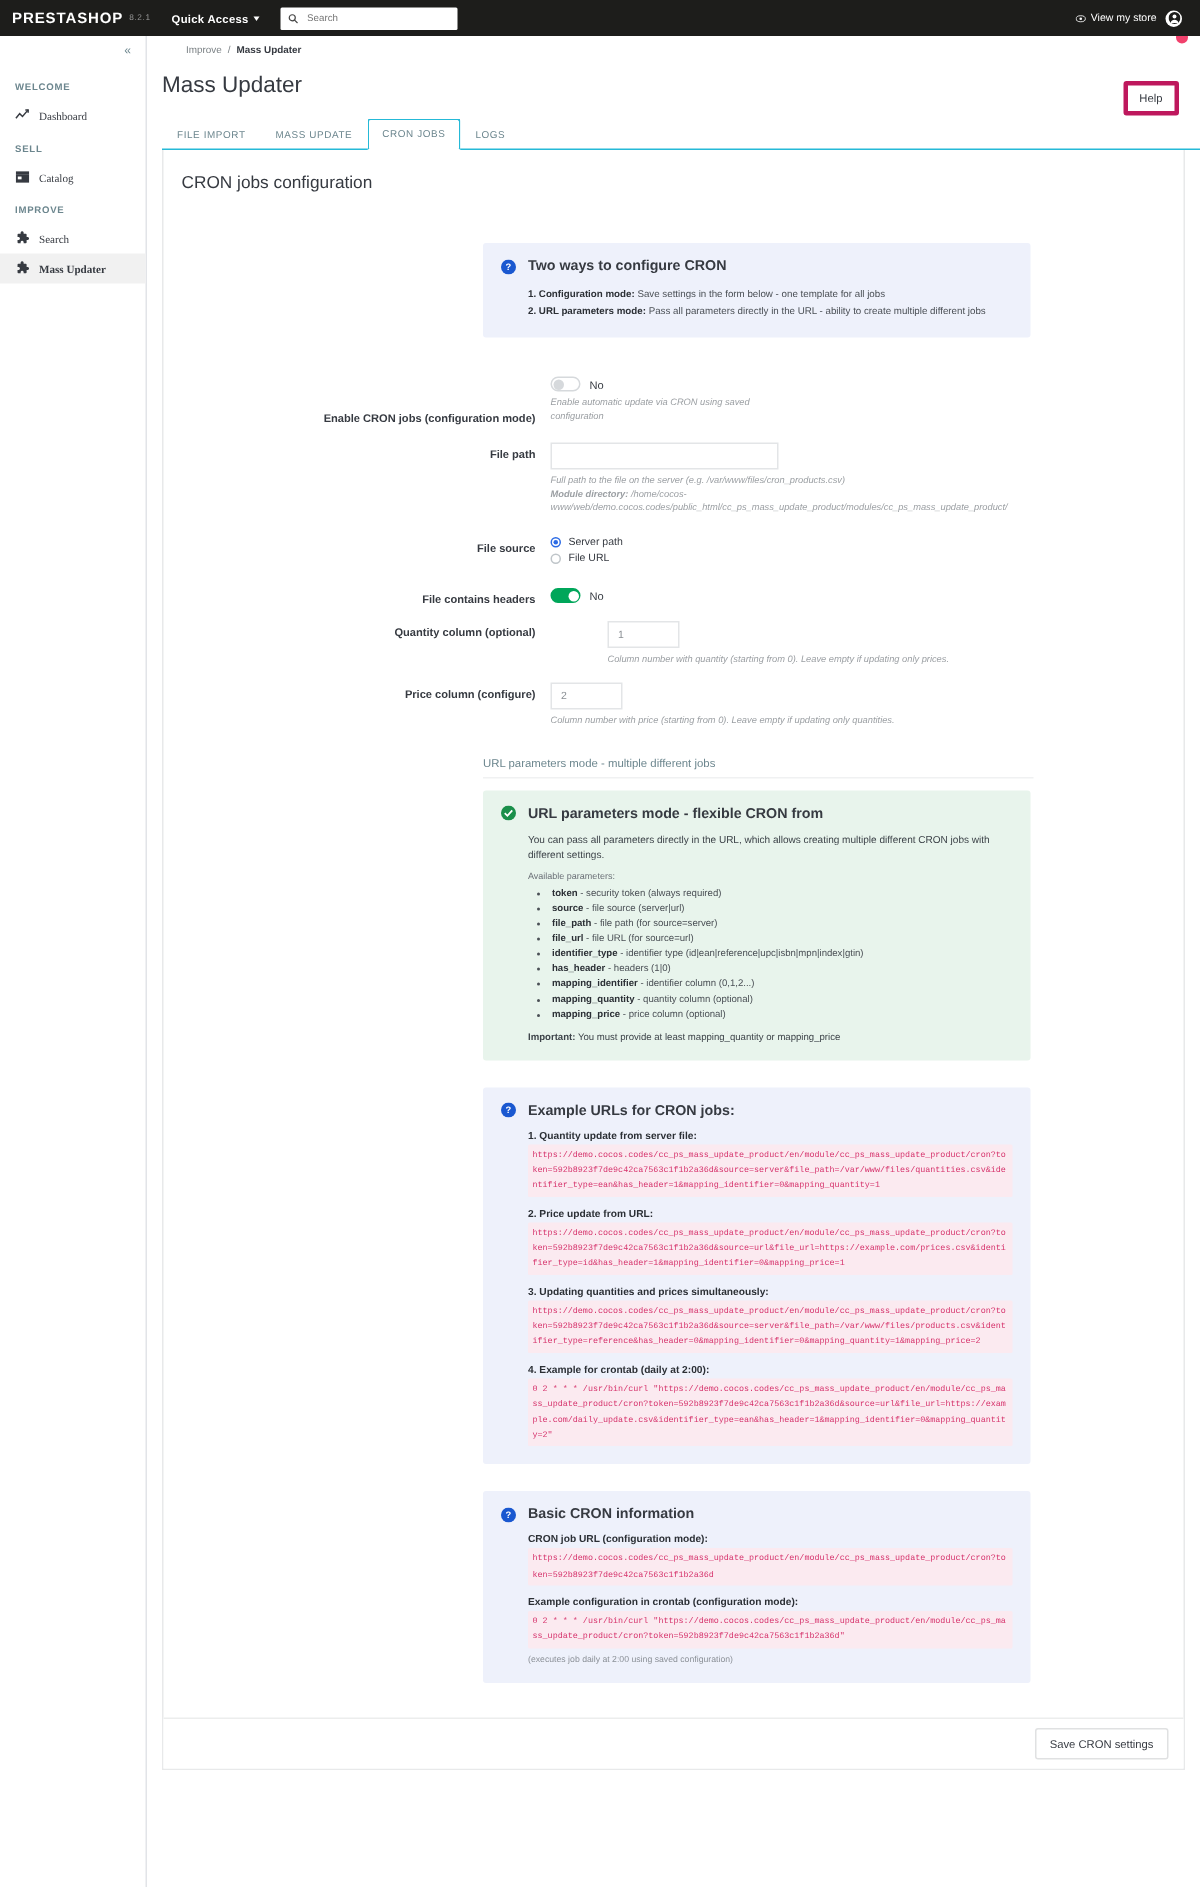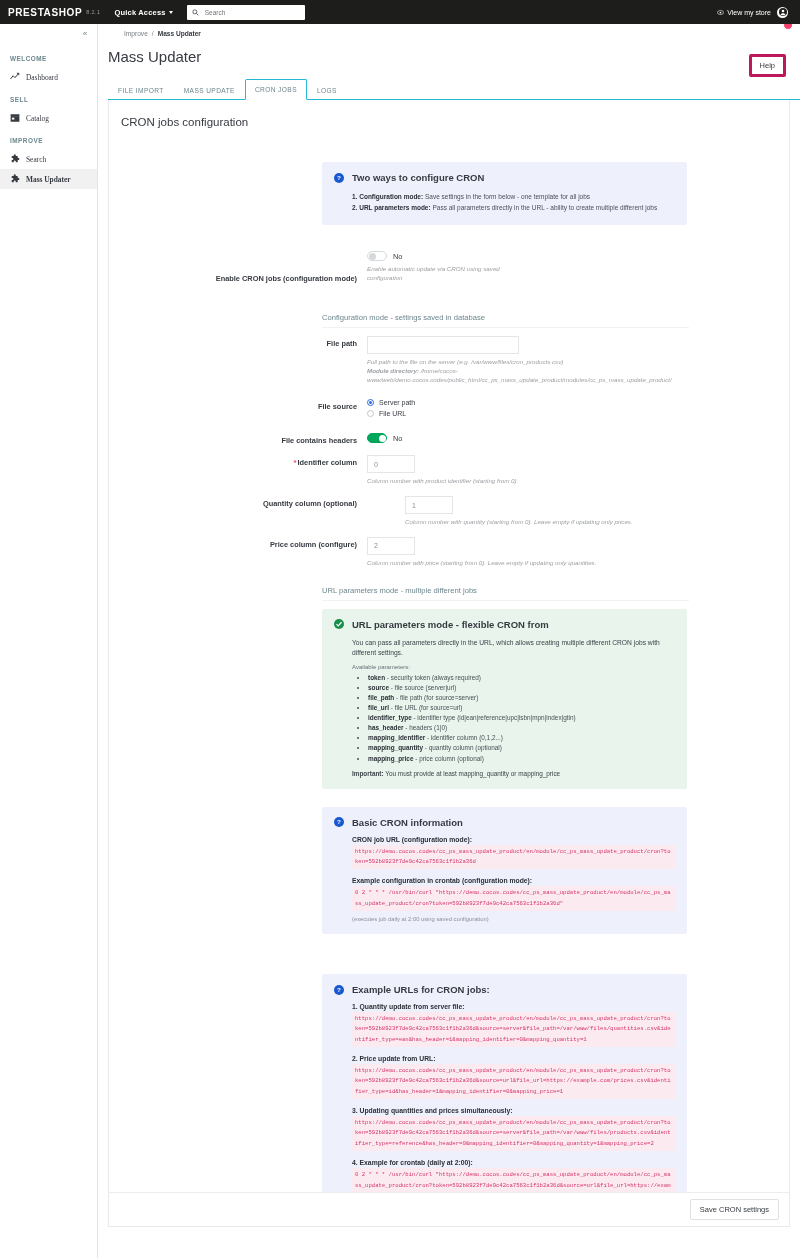--- a/index.html
+++ b/index.html
@@ -369,21 +369,20 @@
           <div class="toggle-wrap">
             <div class="toggle">
                 <span class="knob"></span>
               </div>
             <span class="toggle-label">No</span>
           </div>
           <div class="hint" style="max-width:135px;">Enable automatic update via CRON using saved configuration</div>
         </div>
       </div>
 
-      <div class="section-sep" style="margin-top:30px;">Configuration mode - settings saved in database</div>
 
       <div class="frow" style="margin-top:12px;">
         <div class="flabel">File path</div>
         <div class="fctl">
           <input class="txt" type="text" value="" style="">
           <div class="hint" style="max-width:345px;">
             <div>Full path to the file on the server (e.g. /var/www/files/cron_products.csv)</div>
             <div><b>Module directory:</b><span> /home/cocos-www/web/demo.cocos.codes/public_html/cc_ps_mass_update_product/modules/cc_ps_mass_update_product/</span></div>
           </div>
         </div>
@@ -409,27 +408,20 @@
         <div class="fctl">
           <div class="toggle-wrap">
             <div class="toggle on">
                 <span class="knob"></span>
               </div>
             <span class="toggle-label">No</span>
           </div>
         </div>
       </div>
 
-      <div class="frow" style="margin-top:10px;">
-        <div class="flabel"><span class="req">*</span><span>Identifier column</span></div>
-        <div class="fctl">
-          <input class="txt small" type="text" value="0" style="">
-          <div class="hint">Column number with product identifier (starting from 0)</div>
-        </div>
-      </div>
 
       <div class="frow" style="margin-top:10px;gap:38px;">
         <div class="flabel">Quantity column (optional)</div>
         <div class="fctl">
           <input class="txt small" type="text" value="1" style="">
           <div class="hint">Column number with quantity (starting from 0). Leave empty if updating only prices.</div>
         </div>
       </div>
 
       <div class="frow" style="margin-top:10px;">
@@ -461,60 +453,60 @@
           <li><b>file_url</b><span> - file URL (for source=url)</span></li>
           <li><b>identifier_type</b><span> - identifier type (id|ean|reference|upc|isbn|mpn|index|gtin)</span></li>
           <li><b>has_header</b><span> - headers (1|0)</span></li>
           <li><b>mapping_identifier</b><span> - identifier column (0,1,2...)</span></li>
           <li><b>mapping_quantity</b><span> - quantity column (optional)</span></li>
           <li><b>mapping_price</b><span> - price column (optional)</span></li>
         </ul>
         <div class="panel-note"><b>Important:</b><span> You must provide at least mapping_quantity or mapping_price</span></div>
       </div>
 
+      <div class="panel blue" style="margin-top:18px;">
+        <div class="panel-head">
+          <span class="panel-icon">
+            <svg width="10" height="10" viewBox="0 0 16 16">
+                <circle cx="8" cy="8" r="8" fill="#1a58d0"></circle>
+                <text x="8" y="11.6" font-size="10" font-family="Liberation Sans" fill="#fff" text-anchor="middle" font-weight="bold">?</text>
+              </svg>
+          </span>
+          <span class="panel-title">Example URLs for CRON jobs:</span>
+        </div>
+
+        <div class="ex-title first">1. Quantity update from server file:</div>
+        <div class="code">https://demo.cocos.codes/cc_ps_mass_update_product/en/module/cc_ps_mass_update_product/cron?token=592b8923f7de9c42ca7563c1f1b2a36d&amp;source=server&amp;file_path=/var/www/files/quantities.csv&amp;identifier_type=ean&amp;has_header=1&amp;mapping_identifier=0&amp;mapping_quantity=1</div>
+
+        <div class="ex-title">2. Price update from URL:</div>
+        <div class="code">https://demo.cocos.codes/cc_ps_mass_update_product/en/module/cc_ps_mass_update_product/cron?token=592b8923f7de9c42ca7563c1f1b2a36d&amp;source=url&amp;file_url=https://example.com/prices.csv&amp;identifier_type=id&amp;has_header=1&amp;mapping_identifier=0&amp;mapping_price=1</div>
+
+        <div class="ex-title">3. Updating quantities and prices simultaneously:</div>
+        <div class="code">https://demo.cocos.codes/cc_ps_mass_update_product/en/module/cc_ps_mass_update_product/cron?token=592b8923f7de9c42ca7563c1f1b2a36d&amp;source=server&amp;file_path=/var/www/files/products.csv&amp;identifier_type=reference&amp;has_header=0&amp;mapping_identifier=0&amp;mapping_quantity=1&amp;mapping_price=2</div>
+
+        <div class="ex-title">4. Example for crontab (daily at 2:00):</div>
+        <div class="code">0 2 * * * /usr/bin/curl "https://demo.cocos.codes/cc_ps_mass_update_product/en/module/cc_ps_mass_update_product/cron?token=592b8923f7de9c42ca7563c1f1b2a36d&amp;source=url&amp;file_url=https://example.com/daily_update.csv&amp;identifier_type=ean&amp;has_header=1&amp;mapping_identifier=0&amp;mapping_quantity=2"</div>
+      </div>
+
       <div class="panel blue" style="margin-top:18px; margin-bottom:40px;">
         <div class="panel-head">
           <span class="panel-icon">
             <svg width="10" height="10" viewBox="0 0 16 16">
                 <circle cx="8" cy="8" r="8" fill="#1a58d0"></circle>
                 <text x="8" y="11.6" font-size="10" font-family="Liberation Sans" fill="#fff" text-anchor="middle" font-weight="bold">?</text>
               </svg>
           </span>
           <span class="panel-title">Basic CRON information</span>
         </div>
         <div class="ex-title first">CRON job URL (configuration mode):</div>
         <div class="code">https://demo.cocos.codes/cc_ps_mass_update_product/en/module/cc_ps_mass_update_product/cron?token=592b8923f7de9c42ca7563c1f1b2a36d</div>
         <div class="ex-title">Example configuration in crontab (configuration mode):</div>
         <div class="code">0 2 * * * /usr/bin/curl "https://demo.cocos.codes/cc_ps_mass_update_product/en/module/cc_ps_mass_update_product/cron?token=592b8923f7de9c42ca7563c1f1b2a36d"</div>
         <div class="ex-foot">(executes job daily at 2:00 using saved configuration)</div>
       </div>
 
-      <div class="panel blue" style="margin-top:18px;">
-        <div class="panel-head">
-          <span class="panel-icon">
-            <svg width="10" height="10" viewBox="0 0 16 16">
-                <circle cx="8" cy="8" r="8" fill="#1a58d0"></circle>
-                <text x="8" y="11.6" font-size="10" font-family="Liberation Sans" fill="#fff" text-anchor="middle" font-weight="bold">?</text>
-              </svg>
-          </span>
-          <span class="panel-title">Example URLs for CRON jobs:</span>
-        </div>
-
-        <div class="ex-title first">1. Quantity update from server file:</div>
-        <div class="code">https://demo.cocos.codes/cc_ps_mass_update_product/en/module/cc_ps_mass_update_product/cron?token=592b8923f7de9c42ca7563c1f1b2a36d&amp;source=server&amp;file_path=/var/www/files/quantities.csv&amp;identifier_type=ean&amp;has_header=1&amp;mapping_identifier=0&amp;mapping_quantity=1</div>
-
-        <div class="ex-title">2. Price update from URL:</div>
-        <div class="code">https://demo.cocos.codes/cc_ps_mass_update_product/en/module/cc_ps_mass_update_product/cron?token=592b8923f7de9c42ca7563c1f1b2a36d&amp;source=url&amp;file_url=https://example.com/prices.csv&amp;identifier_type=id&amp;has_header=1&amp;mapping_identifier=0&amp;mapping_price=1</div>
-
-        <div class="ex-title">3. Updating quantities and prices simultaneously:</div>
-        <div class="code">https://demo.cocos.codes/cc_ps_mass_update_product/en/module/cc_ps_mass_update_product/cron?token=592b8923f7de9c42ca7563c1f1b2a36d&amp;source=server&amp;file_path=/var/www/files/products.csv&amp;identifier_type=reference&amp;has_header=0&amp;mapping_identifier=0&amp;mapping_quantity=1&amp;mapping_price=2</div>
-
-        <div class="ex-title">4. Example for crontab (daily at 2:00):</div>
-        <div class="code">0 2 * * * /usr/bin/curl "https://demo.cocos.codes/cc_ps_mass_update_product/en/module/cc_ps_mass_update_product/cron?token=592b8923f7de9c42ca7563c1f1b2a36d&amp;source=url&amp;file_url=https://example.com/daily_update.csv&amp;identifier_type=ean&amp;has_header=1&amp;mapping_identifier=0&amp;mapping_quantity=2"</div>
-      </div>
-
     </div>
 
     <div class="card-footer">
       <button class="save-btn">Save CRON settings</button>
     </div>
   </div>
 </div>
 
 </body></html>

